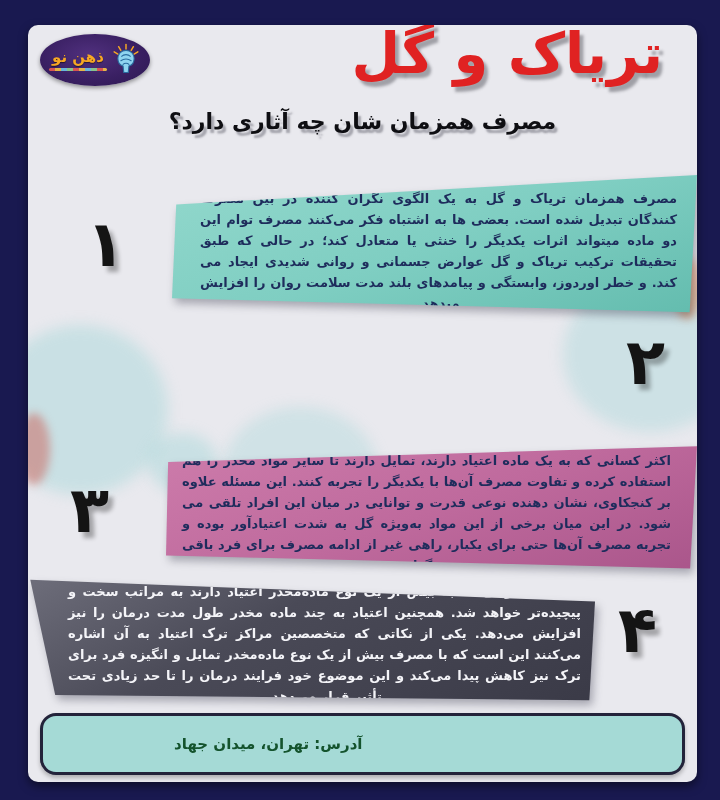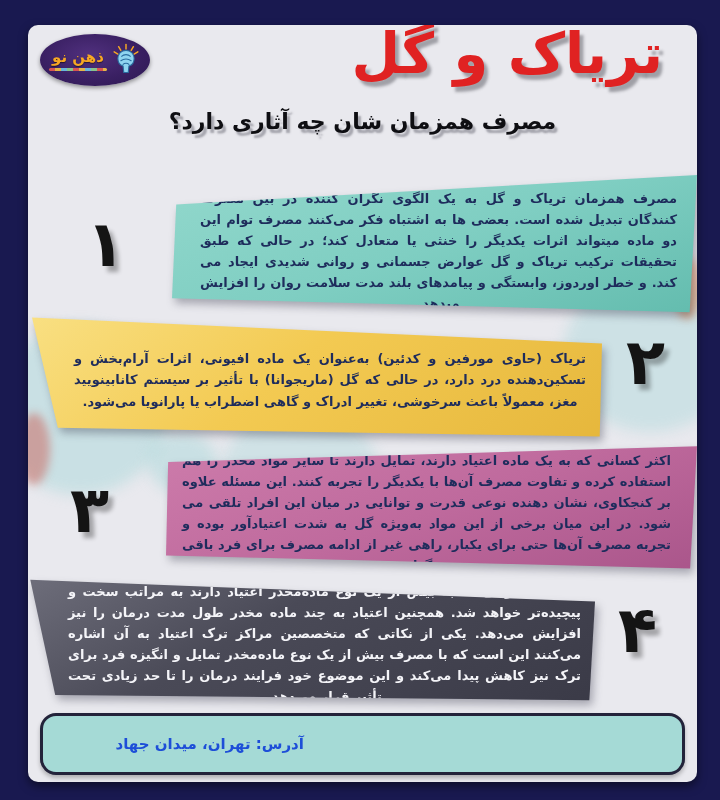--- a/index.html
+++ b/index.html
@@ -52,21 +52,21 @@
        text-shadow:5px 6px 4px rgba(0,0,0,.30);}
   .n1{left:58px;top:182px;}
   .n2{left:598px;top:300px;}
   .n3{left:42px;top:448px;}
   .n4{left:590px;top:568px;}
   
   .contact{position:absolute;left:12px;top:688px;width:645px;height:62px;background:#a5dad6;
            border:3px solid #23233a;border-radius:16px;display:grid;grid-template-columns:1fr 1fr;
            direction:rtl;align-items:center;padding:4px 14px;box-shadow:0 3px 4px rgba(0,0,0,.25);}
   .fcell{display:flex;flex-direction:column;justify-content:center;gap:3px;}
-  .fline{direction:rtl;text-align:center;color:#1d4ed8;font-size:15px;font-weight:bold;line-height:1.35;}
+  .fline{direction:rtl;text-align:right;color:#14532d;font-size:15px;font-weight:bold;line-height:1.35;}
 </style>
 </head>
 <body>
 
 <div class="stage">
   <div class="card">
 
     <div class="wm wm1"></div>
     <div class="wm wm2"></div>
     <div class="wm wm3"></div>
@@ -95,25 +95,20 @@
     <div class="title">تریاک و گل</div>
     <div class="subtitle">مصرف همزمان شان چه آثاری دارد؟</div>
 
     <div class="bwrap bw1">
       <div class="block b1">
         <p class="btext">مصرف همزمان تریاک و گل به یک الگوی نگران کننده در بین مصرف کنندگان تبدیل شده است. بعضی ها به اشتباه فکر می‌کنند مصرف توام این دو ماده میتواند اثرات یکدیگر را خنثی یا متعادل کند؛ در حالی که طبق تحقیقات ترکیب تریاک و گل عوارض جسمانی و روانی شدیدی ایجاد می کند. و خطر اوردوز، وابستگی و پیامدهای بلند مدت سلامت روان را افزایش میدهد.</p>
       </div>
     </div>
     <div class="num n1">۱</div>
 
-    <div class="bwrap bw2">
-      <div class="block b2">
-        <p class="btext">تریاک (حاوی مورفین و کدئین) به‌عنوان یک ماده افیونی، اثرات آرام‌بخش و تسکین‌دهنده درد دارد، در حالی که گل (ماریجوانا) با تأثیر بر سیستم کانابینویید مغز، معمولاً باعث سرخوشی، تغییر ادراک و گاهی اضطراب یا پارانویا می‌شود.</p>
-      </div>
-    </div>
     <div class="num n2">۲</div>
 
     <div class="bwrap bw3">
       <div class="block b3">
         <p class="btext">اکثر کسانی که به یک ماده اعتیاد دارند، تمایل دارند تا سایر مواد مخدر را هم استفاده کرده و تفاوت مصرف آن‌ها با یکدیگر را تجربه کنند. این مسئله علاوه بر کنجکاوی، نشان دهنده نوعی قدرت و توانایی در میان این افراد تلقی می شود. در این میان برخی از این مواد به‌ویژه گل به شدت اعتیادآور بوده و تجربه مصرف آن‌ها حتی برای یکبار، راهی غیر از ادامه مصرف برای فرد باقی نمی‌گذارد.</p>
       </div>
     </div>
     <div class="num n3">۳</div>
 
     <div class="bwrap bw4">

